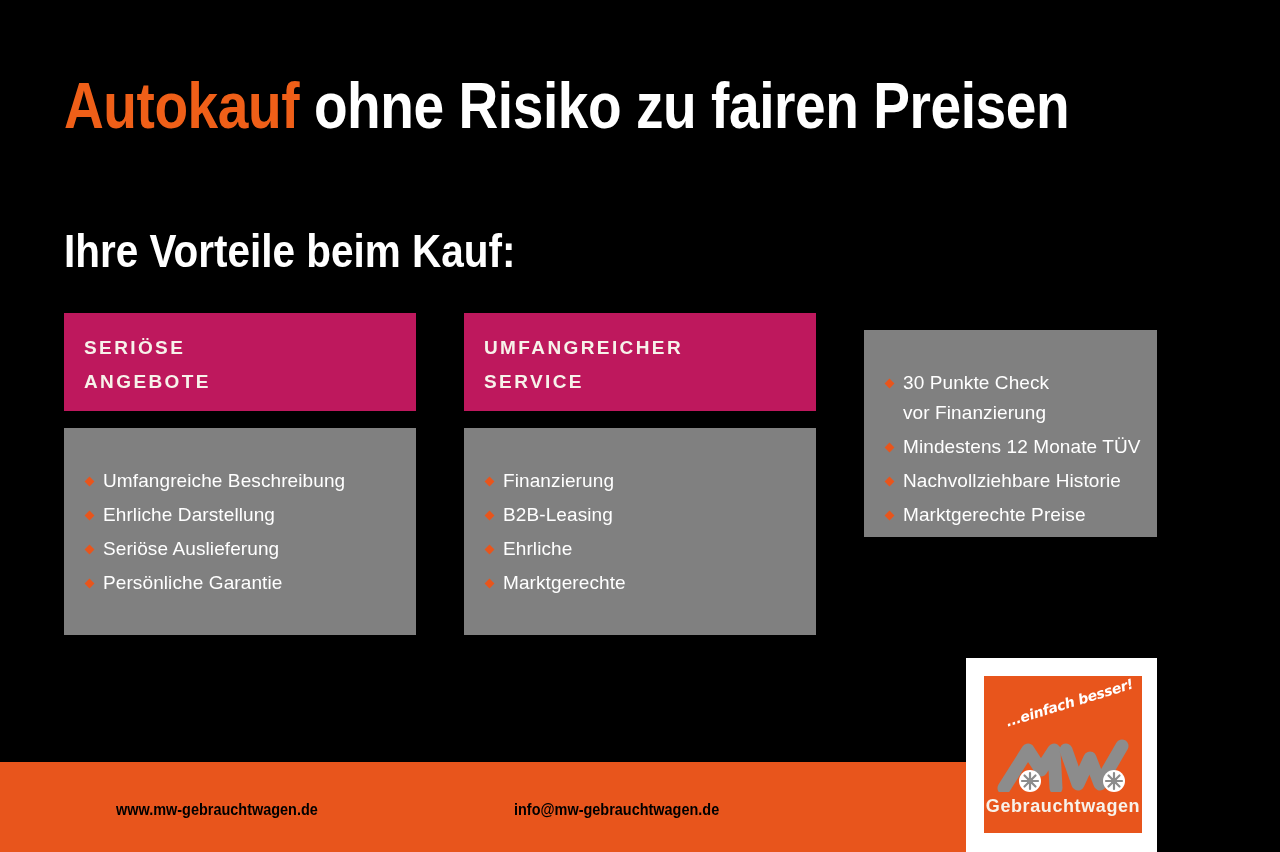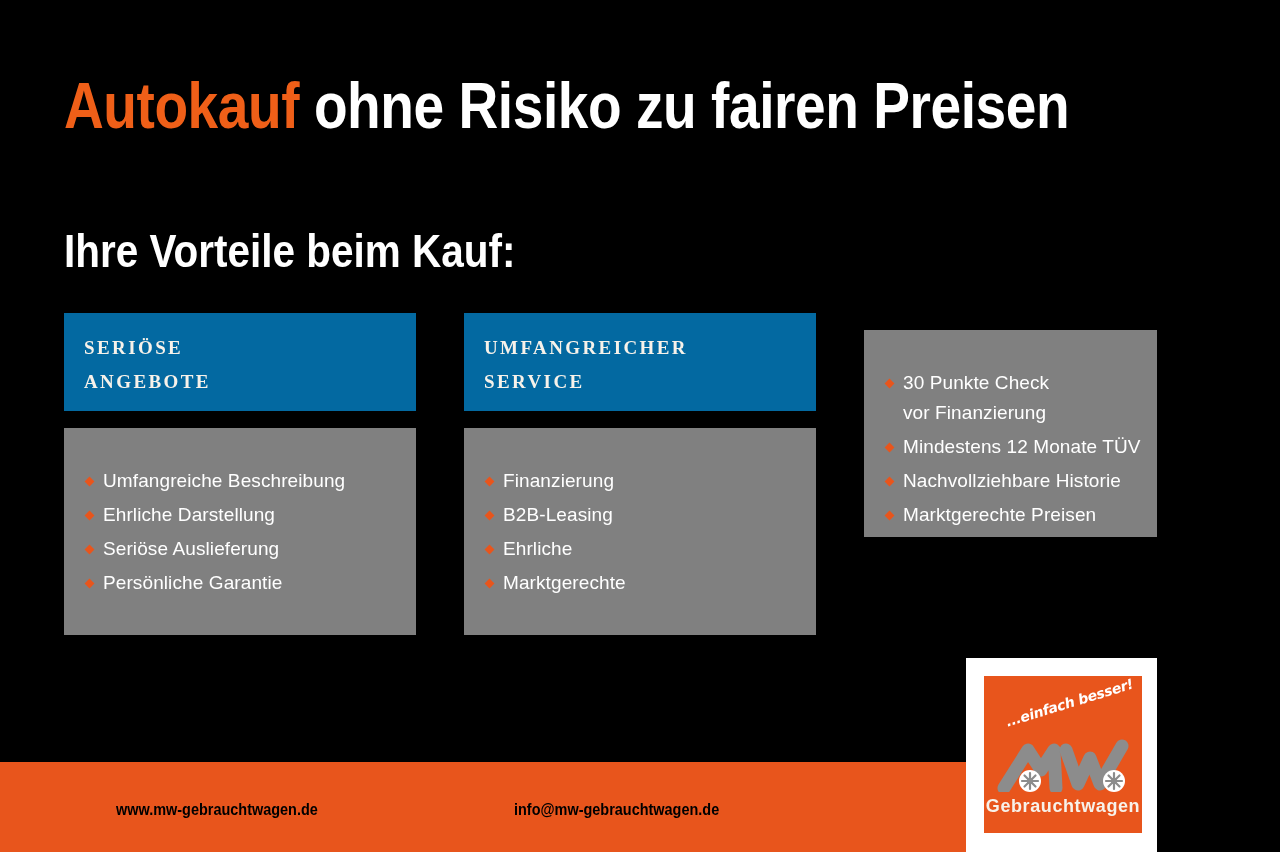--- a/index.html
+++ b/index.html
@@ -64,31 +64,31 @@
     height: 322px;
     display: flex;
     gap: 48px;
   }
   .column {
     width: 352px;
     display: flex;
     flex-direction: column;
   }
   .col-header {
-    background: #0369a1;
+    background: #be185d;
     height: 98px;
     box-sizing: border-box;
     padding: 18px 20px 12px 20px;
     color: #f7f2ea;
     font-size: 19px;
     line-height: 34px;
     font-weight: 700;
     letter-spacing: 2.4px;
     text-transform: uppercase;
-    font-family: Liberation Serif, serif;
+    font-family: Liberation Sans, sans-serif;
   }
   .col-header .hl { display: block; white-space: nowrap; }
   .col-body {
     margin-top: 17px;
     background: #808080;
     height: 207px;
     box-sizing: border-box;
     padding: 38px 16px 0 22px;
   }
   .bullet-row {
@@ -262,21 +262,21 @@
         <div class="bullet-row">
           <span class="bullet"></span>
           <span class="bullet-text">Mindestens 12 Monate TÜV</span>
         </div>
         <div class="bullet-row">
           <span class="bullet"></span>
           <span class="bullet-text">Nachvollziehbare Historie</span>
         </div>
         <div class="bullet-row">
           <span class="bullet"></span>
-          <span class="bullet-text">Marktgerechte Preisen</span>
+          <span class="bullet-text">Marktgerechte Preise</span>
         </div>
       </div>
     </div>
 
   </div>
 
   <div class="footer-bar"></div>
   <div class="footer-link web">www.mw-gebrauchtwagen.de</div>
   <div class="footer-link mail">info@mw-gebrauchtwagen.de</div>
 

